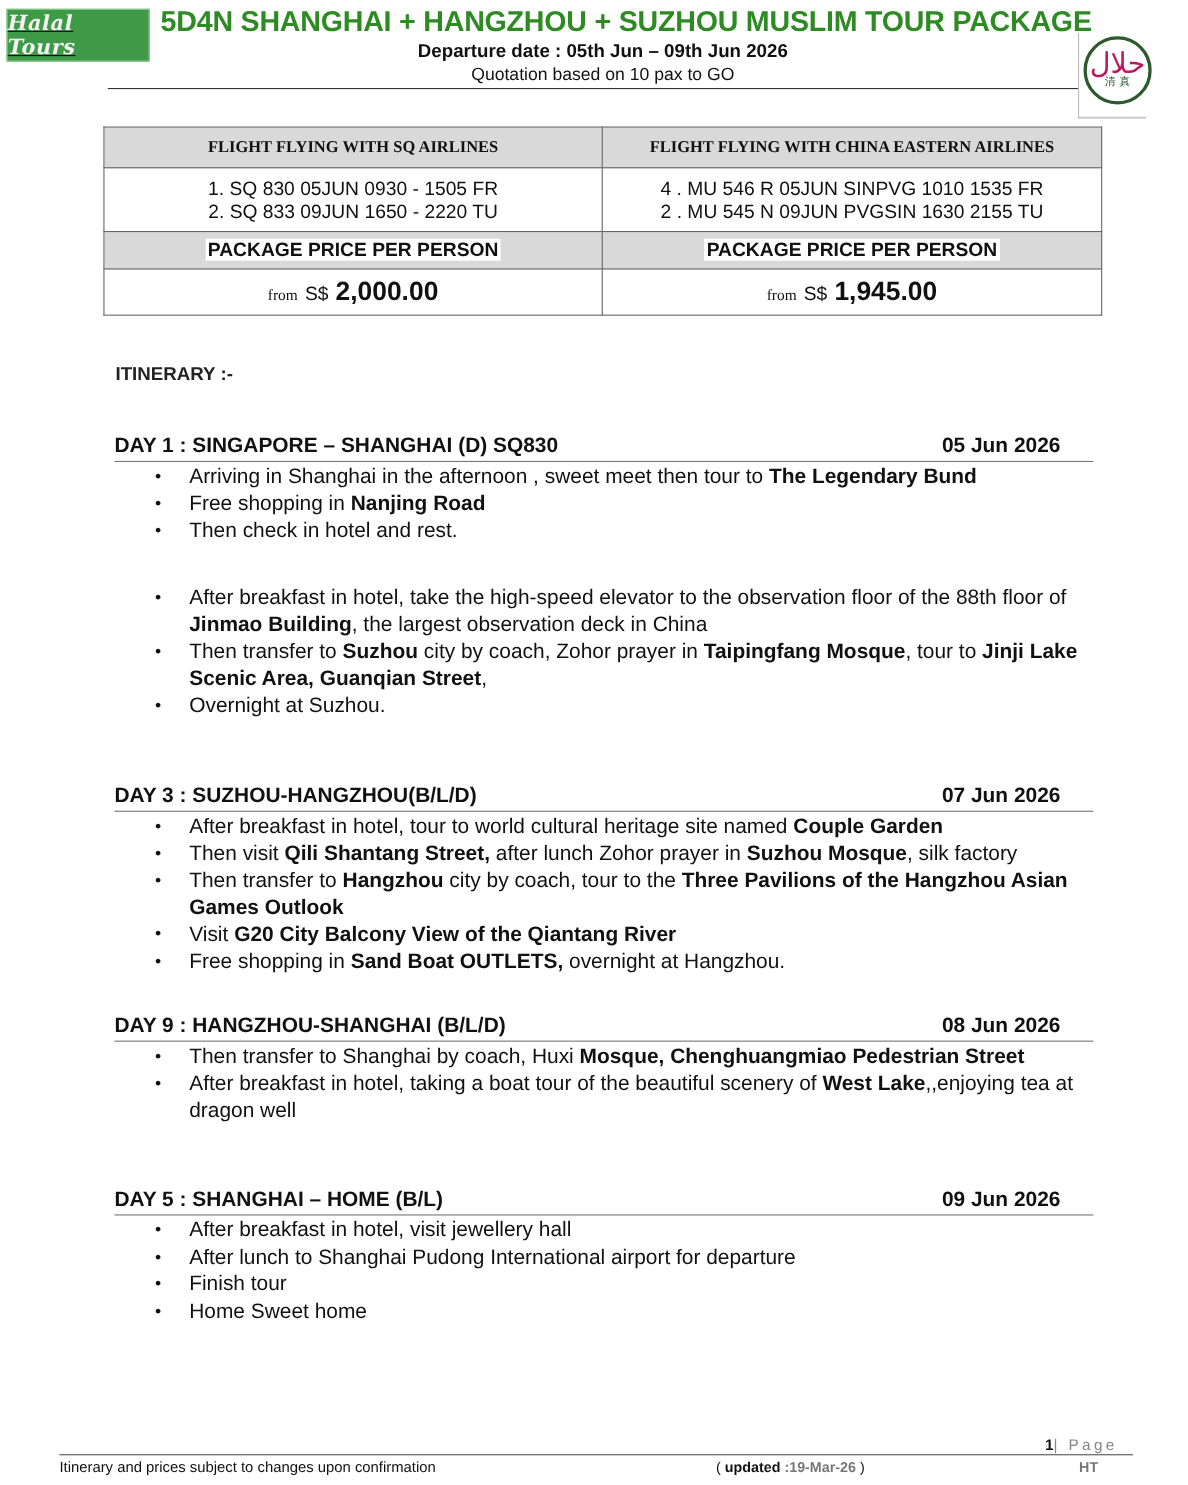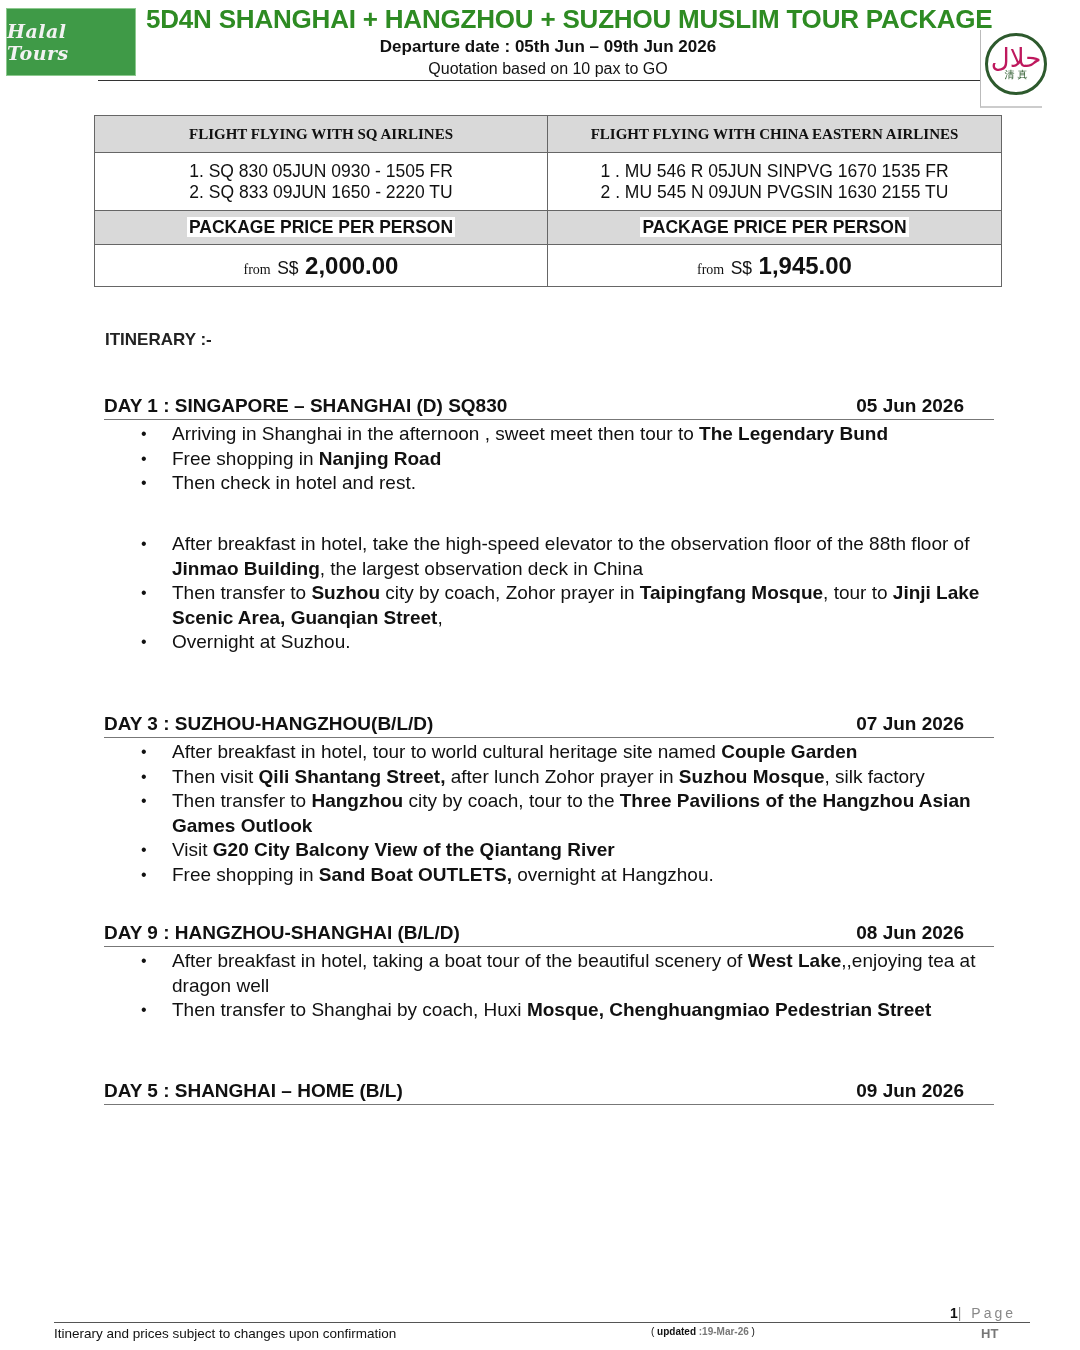--- a/index.html
+++ b/index.html
@@ -1,20 +1,20 @@
 <!DOCTYPE html>
 <html><head>
   <meta charset="utf-8">
   <style>
     * { box-sizing: border-box; margin: 0; padding: 0; }
     html, body { width: 1080px; height: 1350px; background: #ffffff; }
     body { position: relative; font-family: "Liberation Sans", sans-serif; color: #111111; overflow: hidden; }
 
     
-    .logo { position: absolute; left: 6px; top: 8px; width: 130px; height: 68px; background: #3f9a47; border: 1px solid #8cc98e; display: flex; align-items: center; justify-content: flex-end; }
+    .logo { position: absolute; left: 6px; top: 8px; width: 130px; height: 48px; background: #3f9a47; border: 1px solid #8cc98e; display: flex; align-items: center; justify-content: flex-end; text-decoration: underline; }
     .logo span { font-family: "DejaVu Serif", serif; font-style: italic; font-weight: bold; color: #f2f2f2; font-size: 19px; letter-spacing: 0.5px; }
     .title { position: absolute; left: 146px; top: 4px; width: 870px; text-align: left; font-weight: bold; font-size: 26px; color: #2e8b23; white-space: nowrap; letter-spacing: -0.2px; }
     .subtitle { position: absolute; left: 0; width: 1096px; text-align: center; }
     .dep { top: 37px; font-weight: bold; font-size: 17px; color: #111; }
     .quote { top: 60px; font-size: 16px; color: #111; }
     .header-rule { position: absolute; left: 98px; top: 80px; width: 882px; height: 1px; background: #333; }
     .halal-frame { position: absolute; left: 980px; top: 30px; width: 62px; height: 78px; border-left: 1px solid #bbb; border-bottom: 2px solid #ccc; }
     .halal-seal { position: absolute; left: 985px; top: 33px; width: 62px; height: 62px; border-radius: 50%; border: 3px solid #2d5a2d; display: flex; flex-direction: column; align-items: center; justify-content: center; background: #fff; }
     .halal-seal .ar { font-size: 26px; color: #be185d; line-height: 22px; font-family: "DejaVu Sans", sans-serif; }
     .halal-seal .cn { font-size: 10px; color: #2d5a2d; line-height: 12px; font-family: "DejaVu Sans", sans-serif; }
@@ -39,21 +39,21 @@
     .day li { position: relative; padding-left: 68px; font-size: 19px; line-height: 24.5px; color: #111; }
     .day li::before { content: "\2022"; position: absolute; left: 37px; top: 0; font-size: 16px; }
     .day li b { font-weight: bold; }
 
     
     .page-num { position: absolute; left: 950px; top: 1305px; font-size: 14px; }
     .page-num b { font-weight: bold; }
     .page-num .pg { color: #888; letter-spacing: 3px; }
     .footer-rule { position: absolute; left: 54px; top: 1322px; width: 976px; height: 1px; background: #555; }
     .foot-left { position: absolute; left: 54px; top: 1326px; font-size: 13.5px; color: #111; }
-    .foot-mid { position: absolute; left: 651px; top: 1326px; font-size: 10px; color: #111; }
+    .foot-mid { position: absolute; left: 651px; top: 1326px; font-size: 13px; color: #111; }
     .foot-mid b { font-weight: bold; }
     .foot-mid .date { color: #777; font-weight: bold; }
     .foot-right { position: absolute; left: 981px; top: 1326px; font-size: 13px; color: #777; font-weight: bold; }
   </style>
 </head>
 <body>
 
 <div class="logo">
   <span>Halal Tours</span>
 </div>
@@ -72,21 +72,21 @@
       <tr>
     <td class="th-flight" style="width:453px">FLIGHT FLYING WITH SQ AIRLINES</td>
     <td class="th-flight">FLIGHT FLYING WITH CHINA EASTERN AIRLINES</td>
   </tr>
   <tr>
     <td class="flight-cell">
       <div>1. SQ  830 05JUN 0930 - 1505 FR</div>
       <div>2. SQ  833 09JUN 1650 - 2220  TU</div>
     </td>
     <td class="flight-cell">
-      <div>1 . MU  546 R  05JUN SINPVG 1670   1535  FR</div>
+      <div>4 . MU  546 R  05JUN SINPVG 1010   1535  FR</div>
       <div>2 . MU  545 N  09JUN PVGSIN 1630   2155  TU</div>
     </td>
   </tr>
   <tr>
     <td class="th-price"><span>PACKAGE PRICE PER PERSON</span></td>
     <td class="th-price"><span>PACKAGE PRICE PER PERSON</span></td>
   </tr>
   <tr>
     <td class="price-cell">
       <span class="from">from</span>
@@ -137,30 +137,36 @@
       <li><span>Free shopping in </span><b>Sand Boat OUTLETS,</b><span> overnight at Hangzhou.</span></li>
     </ul>
 </div>
 
 <div class="day" style="top:922px">
   <div class="day-head">
     <span>DAY 9 : HANGZHOU-SHANGHAI (B/L/D)</span>
     <span>08 Jun 2026</span>
   </div>
   <ul>
+      <li><span>Then transfer to Shanghai by coach, Huxi </span><b>Mosque, Chenghuangmiao Pedestrian Street</b></li>
       <li><span>After breakfast in hotel, taking a boat tour of the beautiful scenery of </span><b>West Lake</b><span>,,enjoying tea at dragon well</span></li>
-      <li><span>Then transfer to Shanghai by coach, Huxi </span><b>Mosque, Chenghuangmiao Pedestrian Street</b></li>
     </ul>
 </div>
 
 <div class="day" style="top:1080px">
   <div class="day-head">
     <span>DAY 5 : SHANGHAI – HOME (B/L)</span>
     <span>09 Jun 2026</span>
   </div>
+  <ul>
+      <li><span>After breakfast in hotel, visit jewellery hall</span></li>
+      <li><span>After lunch to Shanghai Pudong International airport for departure</span></li>
+      <li><span>Finish tour</span></li>
+      <li><span>Home Sweet home</span></li>
+    </ul>
 </div>
 
 <div class="page-num">
   <b>1</b><span class="pg">| Page</span>
 </div>
 <div class="footer-rule"></div>
 <div class="foot-left">Itinerary and prices subject to changes upon confirmation</div>
 <div class="foot-mid">
   <span>( </span><b>updated</b><span class="date"> :19-Mar-26 </span><span>)</span>
 </div>

